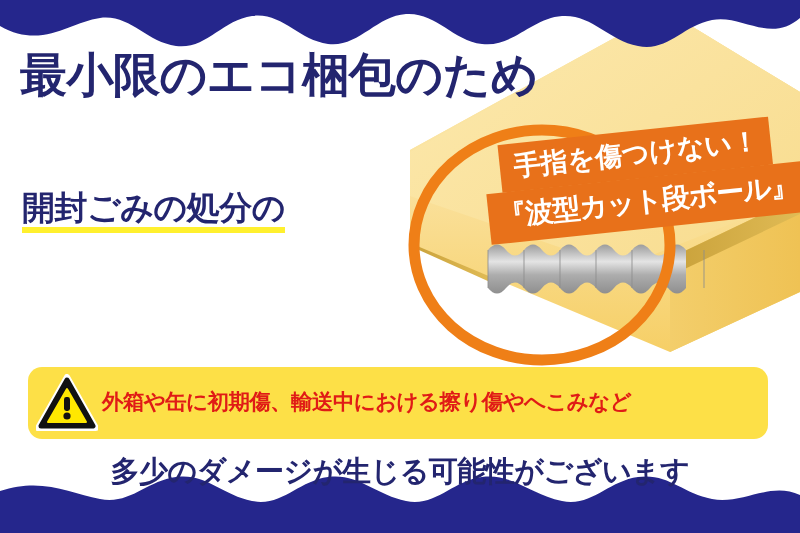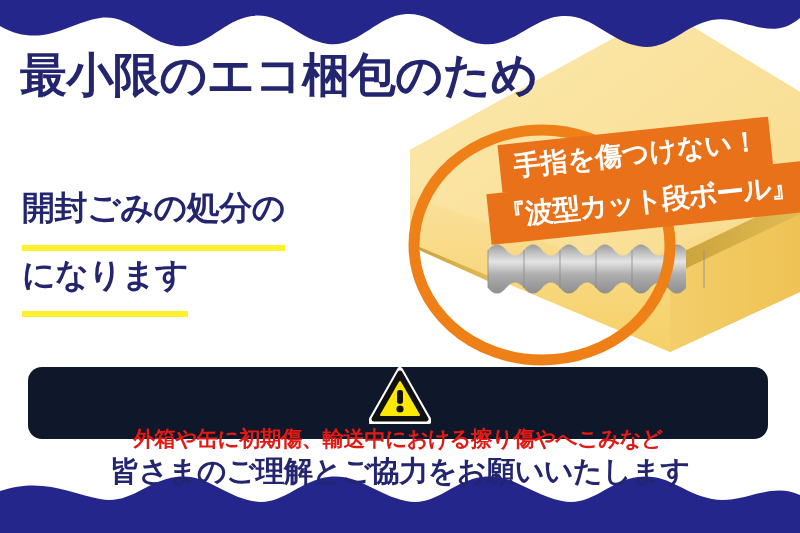--- a/index.html
+++ b/index.html
@@ -63,21 +63,21 @@
     letter-spacing: -0.5px;
     white-space: nowrap;
   }
   .subhead .ln {
     display: block;
     width: max-content;
   }
   .subhead .ln .mark {
     display: inline-block;
     background-image: linear-gradient(to top, #FFF02E 0, #FFF02E 6px, rgba(0,0,0,0) 6px);
-    padding-bottom: 18px;
+    padding-bottom: 0;
   }
 
   
   .banner {
     position: absolute;
     background: #E8711A;
     color: #ffffff;
     font-weight: bold;
     white-space: nowrap;
     transform-origin: left center;
@@ -99,25 +99,24 @@
     transform: rotate(-6deg);
   }
 
   
   .warn-panel {
     position: absolute;
     left: 28px;
     top: 367px;
     width: 740px;
     height: 72px;
-    background: #0f172a;
+    background: #fde047;
     border-radius: 14px;
     display: flex;
     align-items: center;
-    flex-direction: column;
   }
   .warn-icon {
     width: 62px;
     height: 58px;
     margin-left: 8px;
     margin-right: 4px;
     flex: 0 0 auto;
   }
   .warn-text {
     color: #E01B16;
@@ -237,36 +236,33 @@
   </svg>
 
   <div class="headline">
     <span class="ln">最小限のエコ梱包のため</span>
   </div>
 
   <div class="subhead">
     <span class="ln">
       <span class="mark">開封ごみの処分の</span>
     </span>
-    <span class="ln">
-      <span class="mark">になります</span>
-    </span>
   </div>
 
   <div class="banner banner-1">手指を傷つけない！</div>
   <div class="banner banner-2">『波型カット段ボール』</div>
 
   <div class="warn-panel">
     <svg class="warn-icon" viewBox="0 0 62 58" aria-hidden="true">
       <path d="M31 3 L60 54 L2 54 Z" fill="#ffffff" stroke="#ffffff" stroke-width="6" stroke-linejoin="round"></path>
       <path d="M31 6 L57 52 L5 52 Z" fill="#111111" stroke="#111111" stroke-width="5" stroke-linejoin="round"></path>
       <path d="M31 15 L50 48 L12 48 Z" fill="#FFE800" stroke="#FFE800" stroke-width="2" stroke-linejoin="round"></path>
       <rect x="28" y="23" width="6" height="14" rx="2.4" fill="#111111"></rect>
       <circle cx="31" cy="42" r="3.6" fill="#111111"></circle>
     </svg>
     <div class="warn-text">
       <span class="ln">外箱や缶に初期傷、輸送中における擦り傷やへこみなど</span>
     </div>
   </div>
 
-  <div class="closing">皆さまのご理解とご協力をお願いいたします</div>
+  <div class="closing">多少のダメージが生じる可能性がございます</div>
 
 </div>
 
 </body></html>

